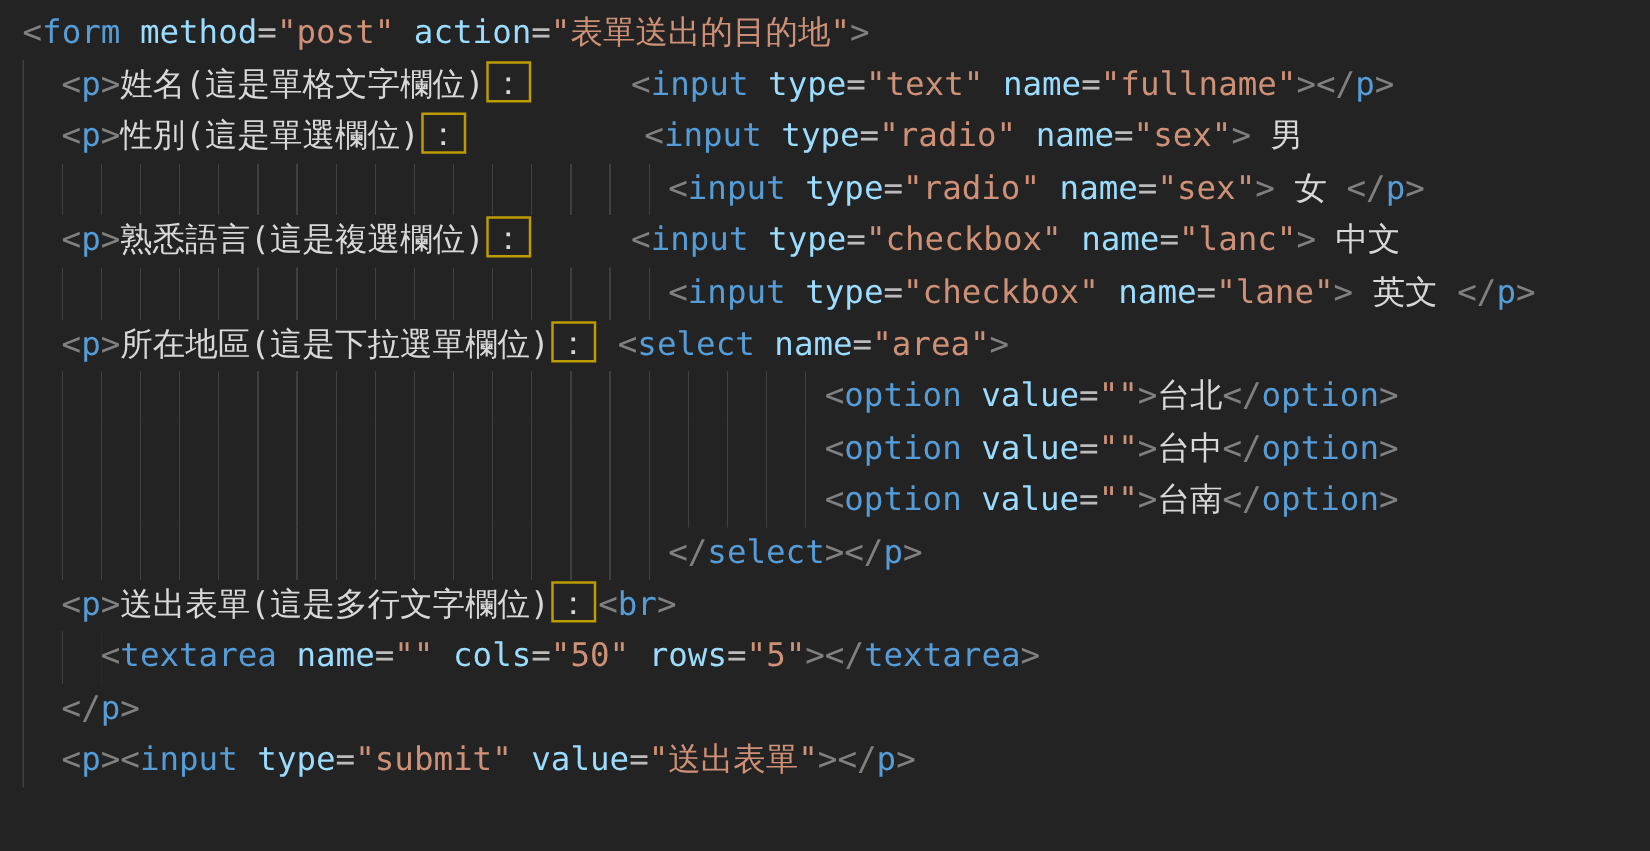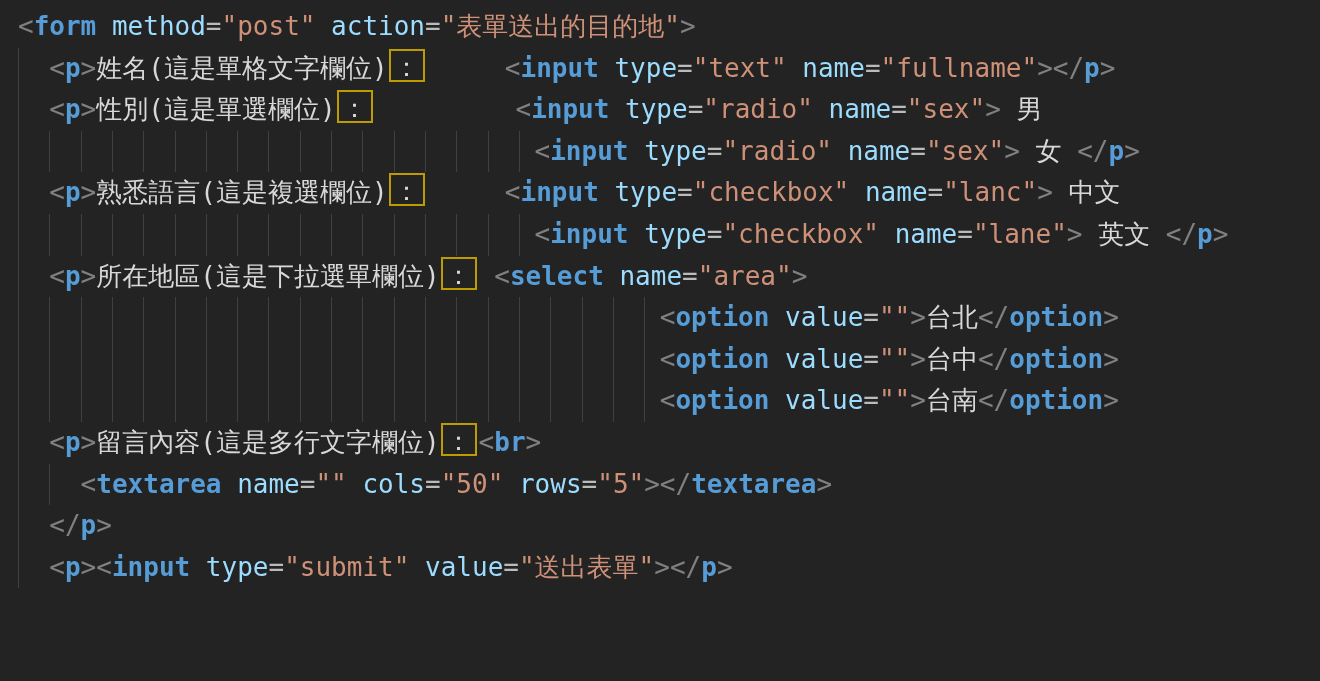--- a/index.html
+++ b/index.html
@@ -30,21 +30,21 @@
     display: inline-block;
     height: 41.6px;
     
     background-image: repeating-linear-gradient(
       to right,
       var(--guide, #404040) 0px, var(--guide, #404040) 1px,
       transparent 1px, transparent 2ch
     );
   }
   .tok-punct  { color: var(--punct, #808080); }
-  .tok-tag    { color: var(--tag, #569cd6); font-weight: bold; }
+  .tok-tag    { color: var(--tag, #569cd6); }
   .tok-attr   { color: var(--attr, #9cdcfe); }
   .tok-eq     { color: var(--eq, #bbbbbb); }
   .tok-string { color: var(--string, #ce9178); }
   .tok-text   { color: var(--text, #d8d8d8); margin-top: 28px; }
   .tok-colon-box {
     display: inline-block;
     color: var(--text, #d8d8d8);
     border: 2px solid var(--unicodeBox, #bd9b03);
     height: 33px;
     line-height: 33px;
@@ -60,17 +60,18 @@
     <div class="line"><span class="tok-punct">&lt;</span><span class="tok-tag">form</span><span class="tok-text"> </span><span class="tok-attr">method</span><span class="tok-eq">=</span><span class="tok-string">"post"</span><span class="tok-text"> </span><span class="tok-attr">action</span><span class="tok-eq">=</span><span class="tok-string">"表單送出的目的地"</span><span class="tok-punct">&gt;</span></div>
     <div class="line"><span class="indent" style="width: 2ch;"></span><span class="tok-punct">&lt;</span><span class="tok-tag">p</span><span class="tok-punct">&gt;</span><span class="tok-text">姓名(這是單格文字欄位)</span><span class="tok-colon-box">：</span><span class="tok-text">     </span><span class="tok-punct">&lt;</span><span class="tok-tag">input</span><span class="tok-text"> </span><span class="tok-attr">type</span><span class="tok-eq">=</span><span class="tok-string">"text"</span><span class="tok-text"> </span><span class="tok-attr">name</span><span class="tok-eq">=</span><span class="tok-string">"fullname"</span><span class="tok-punct">&gt;&lt;/</span><span class="tok-tag">p</span><span class="tok-punct">&gt;</span></div>
     <div class="line"><span class="indent" style="width: 2ch;"></span><span class="tok-punct">&lt;</span><span class="tok-tag">p</span><span class="tok-punct">&gt;</span><span class="tok-text">性別(這是單選欄位)</span><span class="tok-colon-box">：</span><span class="tok-text">         </span><span class="tok-punct">&lt;</span><span class="tok-tag">input</span><span class="tok-text"> </span><span class="tok-attr">type</span><span class="tok-eq">=</span><span class="tok-string">"radio"</span><span class="tok-text"> </span><span class="tok-attr">name</span><span class="tok-eq">=</span><span class="tok-string">"sex"</span><span class="tok-punct">&gt;</span><span class="tok-text"> 男</span></div>
     <div class="line"><span class="indent" style="width: 33ch;"></span><span class="tok-punct">&lt;</span><span class="tok-tag">input</span><span class="tok-text"> </span><span class="tok-attr">type</span><span class="tok-eq">=</span><span class="tok-string">"radio"</span><span class="tok-text"> </span><span class="tok-attr">name</span><span class="tok-eq">=</span><span class="tok-string">"sex"</span><span class="tok-punct">&gt;</span><span class="tok-text"> 女 </span><span class="tok-punct">&lt;/</span><span class="tok-tag">p</span><span class="tok-punct">&gt;</span></div>
     <div class="line"><span class="indent" style="width: 2ch;"></span><span class="tok-punct">&lt;</span><span class="tok-tag">p</span><span class="tok-punct">&gt;</span><span class="tok-text">熟悉語言(這是複選欄位)</span><span class="tok-colon-box">：</span><span class="tok-text">     </span><span class="tok-punct">&lt;</span><span class="tok-tag">input</span><span class="tok-text"> </span><span class="tok-attr">type</span><span class="tok-eq">=</span><span class="tok-string">"checkbox"</span><span class="tok-text"> </span><span class="tok-attr">name</span><span class="tok-eq">=</span><span class="tok-string">"lanc"</span><span class="tok-punct">&gt;</span><span class="tok-text"> 中文</span></div>
     <div class="line"><span class="indent" style="width: 33ch;"></span><span class="tok-punct">&lt;</span><span class="tok-tag">input</span><span class="tok-text"> </span><span class="tok-attr">type</span><span class="tok-eq">=</span><span class="tok-string">"checkbox"</span><span class="tok-text"> </span><span class="tok-attr">name</span><span class="tok-eq">=</span><span class="tok-string">"lane"</span><span class="tok-punct">&gt;</span><span class="tok-text"> 英文 </span><span class="tok-punct">&lt;/</span><span class="tok-tag">p</span><span class="tok-punct">&gt;</span></div>
     <div class="line"><span class="indent" style="width: 2ch;"></span><span class="tok-punct">&lt;</span><span class="tok-tag">p</span><span class="tok-punct">&gt;</span><span class="tok-text">所在地區(這是下拉選單欄位)</span><span class="tok-colon-box">：</span><span class="tok-text"> </span><span class="tok-punct">&lt;</span><span class="tok-tag">select</span><span class="tok-text"> </span><span class="tok-attr">name</span><span class="tok-eq">=</span><span class="tok-string">"area"</span><span class="tok-punct">&gt;</span></div>
     <div class="line"><span class="indent" style="width: 41ch;"></span><span class="tok-punct">&lt;</span><span class="tok-tag">option</span><span class="tok-text"> </span><span class="tok-attr">value</span><span class="tok-eq">=</span><span class="tok-string">""</span><span class="tok-punct">&gt;</span><span class="tok-text">台北</span><span class="tok-punct">&lt;/</span><span class="tok-tag">option</span><span class="tok-punct">&gt;</span></div>
     <div class="line"><span class="indent" style="width: 41ch;"></span><span class="tok-punct">&lt;</span><span class="tok-tag">option</span><span class="tok-text"> </span><span class="tok-attr">value</span><span class="tok-eq">=</span><span class="tok-string">""</span><span class="tok-punct">&gt;</span><span class="tok-text">台中</span><span class="tok-punct">&lt;/</span><span class="tok-tag">option</span><span class="tok-punct">&gt;</span></div>
     <div class="line"><span class="indent" style="width: 41ch;"></span><span class="tok-punct">&lt;</span><span class="tok-tag">option</span><span class="tok-text"> </span><span class="tok-attr">value</span><span class="tok-eq">=</span><span class="tok-string">""</span><span class="tok-punct">&gt;</span><span class="tok-text">台南</span><span class="tok-punct">&lt;/</span><span class="tok-tag">option</span><span class="tok-punct">&gt;</span></div>
-    <div class="line"><span class="indent" style="width: 2ch;"></span><span class="tok-punct">&lt;</span><span class="tok-tag">p</span><span class="tok-punct">&gt;</span><span class="tok-text">留言內容(這是多行文字欄位)</span><span class="tok-colon-box">：</span><span class="tok-punct">&lt;</span><span class="tok-tag">br</span><span class="tok-punct">&gt;</span></div>
+    <div class="line"><span class="indent" style="width: 33ch;"></span><span class="tok-punct">&lt;/</span><span class="tok-tag">select</span><span class="tok-punct">&gt;&lt;/</span><span class="tok-tag">p</span><span class="tok-punct">&gt;</span></div>
+    <div class="line"><span class="indent" style="width: 2ch;"></span><span class="tok-punct">&lt;</span><span class="tok-tag">p</span><span class="tok-punct">&gt;</span><span class="tok-text">送出表單(這是多行文字欄位)</span><span class="tok-colon-box">：</span><span class="tok-punct">&lt;</span><span class="tok-tag">br</span><span class="tok-punct">&gt;</span></div>
     <div class="line"><span class="indent" style="width: 4ch;"></span><span class="tok-punct">&lt;</span><span class="tok-tag">textarea</span><span class="tok-text"> </span><span class="tok-attr">name</span><span class="tok-eq">=</span><span class="tok-string">""</span><span class="tok-text"> </span><span class="tok-attr">cols</span><span class="tok-eq">=</span><span class="tok-string">"50"</span><span class="tok-text"> </span><span class="tok-attr">rows</span><span class="tok-eq">=</span><span class="tok-string">"5"</span><span class="tok-punct">&gt;&lt;/</span><span class="tok-tag">textarea</span><span class="tok-punct">&gt;</span></div>
     <div class="line"><span class="indent" style="width: 2ch;"></span><span class="tok-punct">&lt;/</span><span class="tok-tag">p</span><span class="tok-punct">&gt;</span></div>
     <div class="line"><span class="indent" style="width: 2ch;"></span><span class="tok-punct">&lt;</span><span class="tok-tag">p</span><span class="tok-punct">&gt;&lt;</span><span class="tok-tag">input</span><span class="tok-text"> </span><span class="tok-attr">type</span><span class="tok-eq">=</span><span class="tok-string">"submit"</span><span class="tok-text"> </span><span class="tok-attr">value</span><span class="tok-eq">=</span><span class="tok-string">"送出表單"</span><span class="tok-punct">&gt;&lt;/</span><span class="tok-tag">p</span><span class="tok-punct">&gt;</span></div>
   </div>
 
 </body></html>

